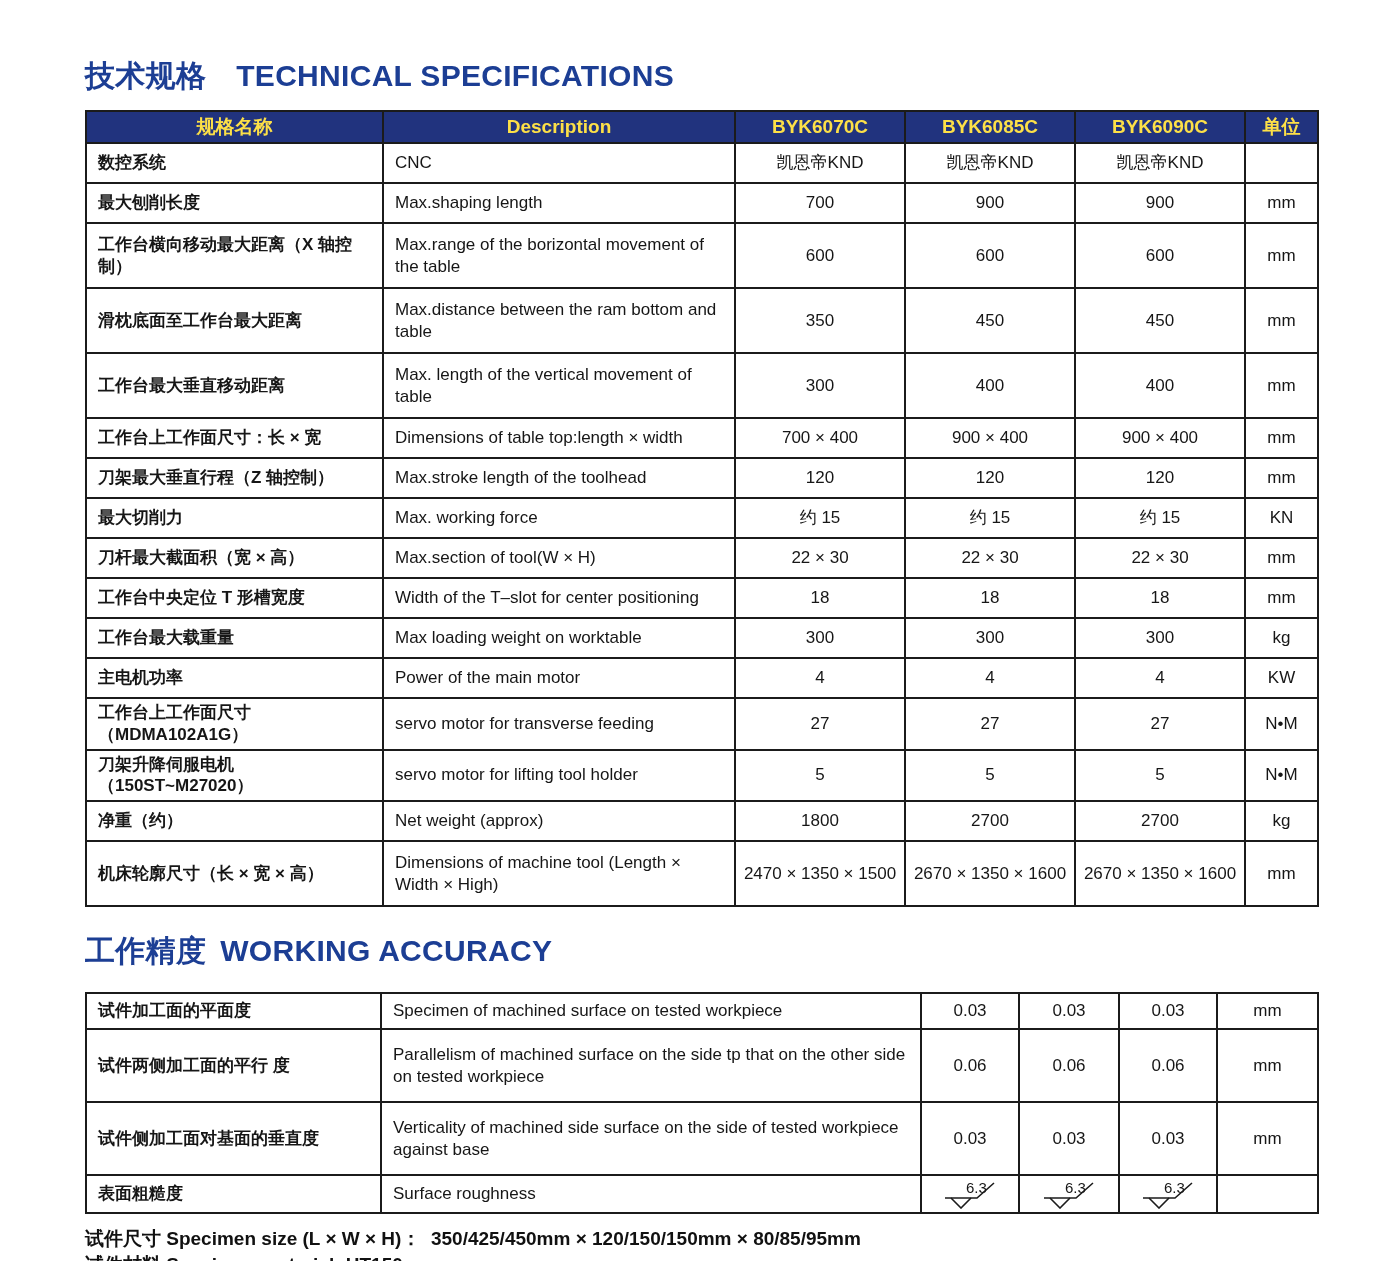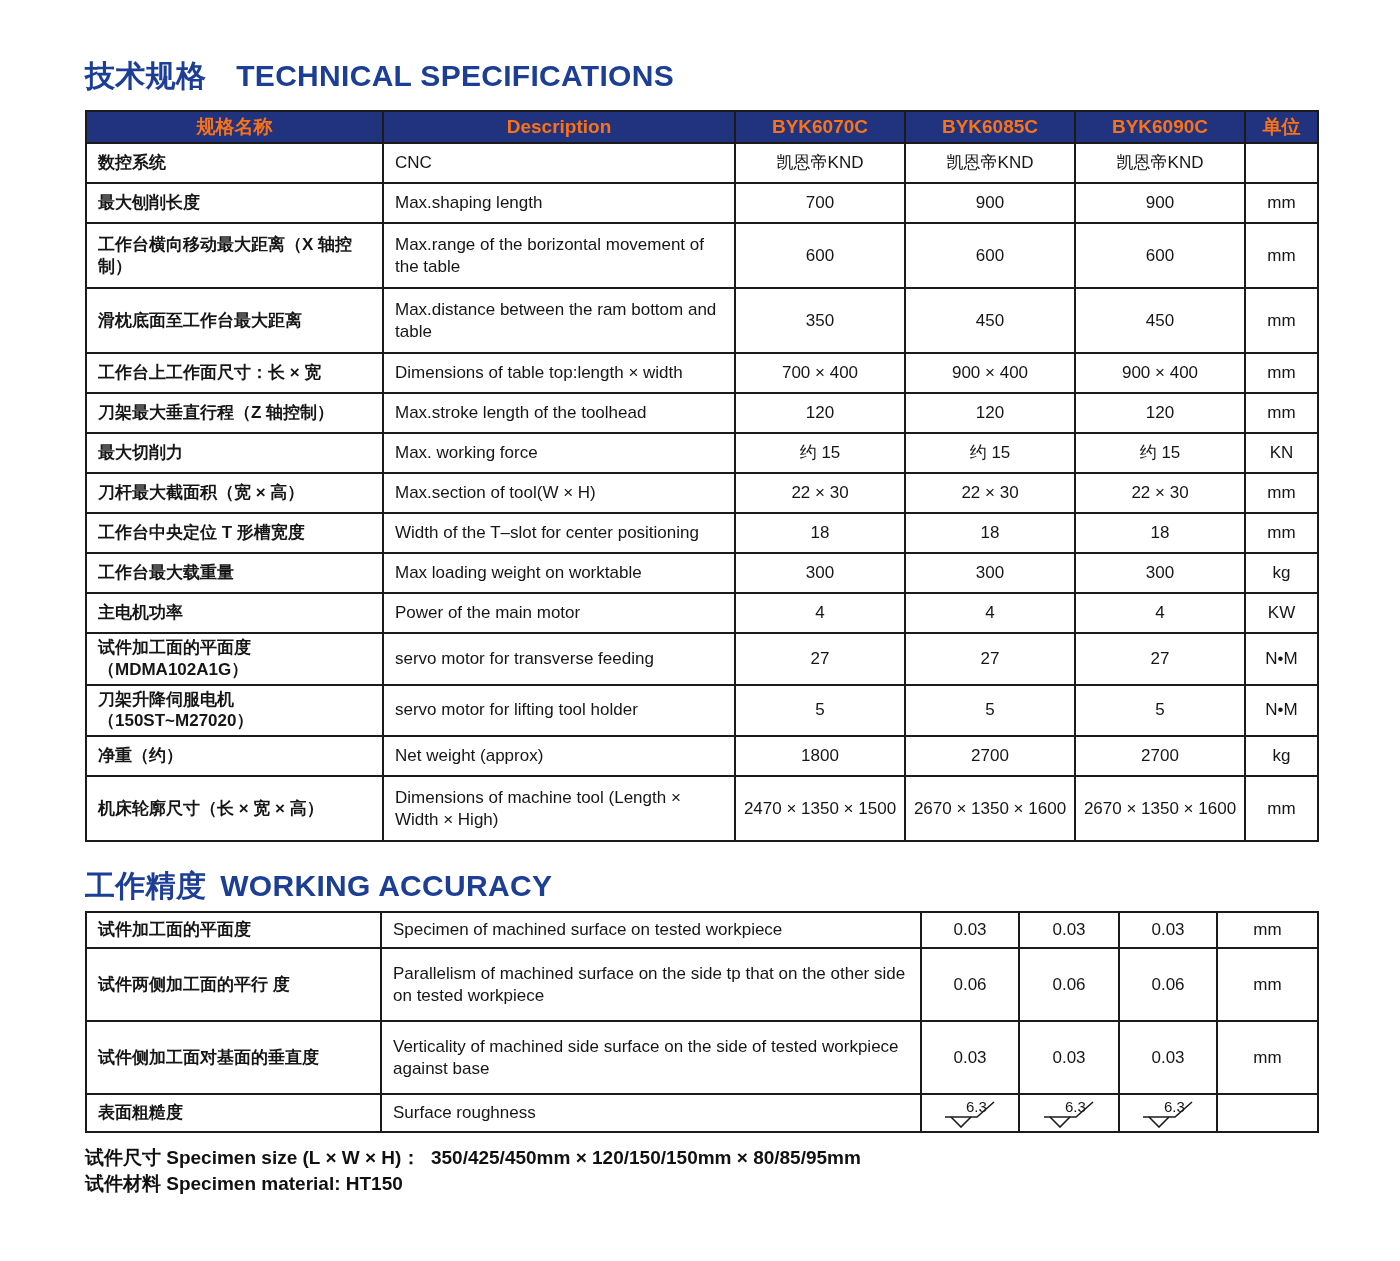--- a/index.html
+++ b/index.html
@@ -12,30 +12,30 @@
 
   h1.sec-title {
     margin:0 0 13px 0;
     color:#1c3e94;
     font-size:30px;
     font-weight:bold;
     letter-spacing:0.3px;
     white-space:nowrap;
   }
   h1.sec-title .zh { margin-right:30px; }
-  h1.sec-title.second { margin-top:24px; margin-bottom:4px; }
+  h1.sec-title.second { margin-top:24px; margin-bottom:20px; }
 
   table { border-collapse:collapse; table-layout:fixed; background:#ffffff; }
   .specs, .acc { width:1232px; }
 
   td, th { border:2px solid #1b1b1b; overflow:hidden; }
 
   th {
     background:#21337e;
-    color:#f97316;
+    color:#fde047;
     font-size:19px;
     font-weight:bold;
     height:25px;
     padding:2px 4px;
     text-align:center;
   }
 
   td { font-size:17px; padding:3px 11px; vertical-align:middle; line-height:1.28; }
   td.c1 { font-weight:bold; }
   td.cv, td.cu { text-align:center; padding:3px 4px; }
@@ -108,20 +108,28 @@
       <td class="cu">mm</td>
     </tr>
     <tr class="h65">
       <td class="c1">滑枕底面至工作台最大距离</td>
       <td>Max.distance between the ram bottom and table</td>
       <td class="cv">350</td>
       <td class="cv">450</td>
       <td class="cv">450</td>
       <td class="cu">mm</td>
     </tr>
+    <tr class="h65">
+      <td class="c1">工作台最大垂直移动距离</td>
+      <td>Max. length of the vertical movement of table</td>
+      <td class="cv">300</td>
+      <td class="cv">400</td>
+      <td class="cv">400</td>
+      <td class="cu">mm</td>
+    </tr>
     <tr class="h40">
       <td class="c1">工作台上工作面尺寸：长 × 宽</td>
       <td>Dimensions of table top:length × width</td>
       <td class="cv">700 × 400</td>
       <td class="cv">900 × 400</td>
       <td class="cv">900 × 400</td>
       <td class="cu">mm</td>
     </tr>
     <tr class="h40">
       <td class="c1">刀架最大垂直行程（Z 轴控制）</td>
@@ -165,21 +173,21 @@
     </tr>
     <tr class="h40">
       <td class="c1">主电机功率</td>
       <td>Power of the main motor</td>
       <td class="cv">4</td>
       <td class="cv">4</td>
       <td class="cv">4</td>
       <td class="cu">KW</td>
     </tr>
     <tr class="h40">
-      <td class="c1">试件加工面的平面度（MDMA102A1G）</td>
+      <td class="c1">工作台上工作面尺寸（MDMA102A1G）</td>
       <td>servo motor for transverse feeding</td>
       <td class="cv">27</td>
       <td class="cv">27</td>
       <td class="cv">27</td>
       <td class="cu">N•M</td>
     </tr>
     <tr class="h40">
       <td class="c1">刀架升降伺服电机（150ST~M27020）</td>
       <td>servo motor for lifting tool holder</td>
       <td class="cv">5</td>

